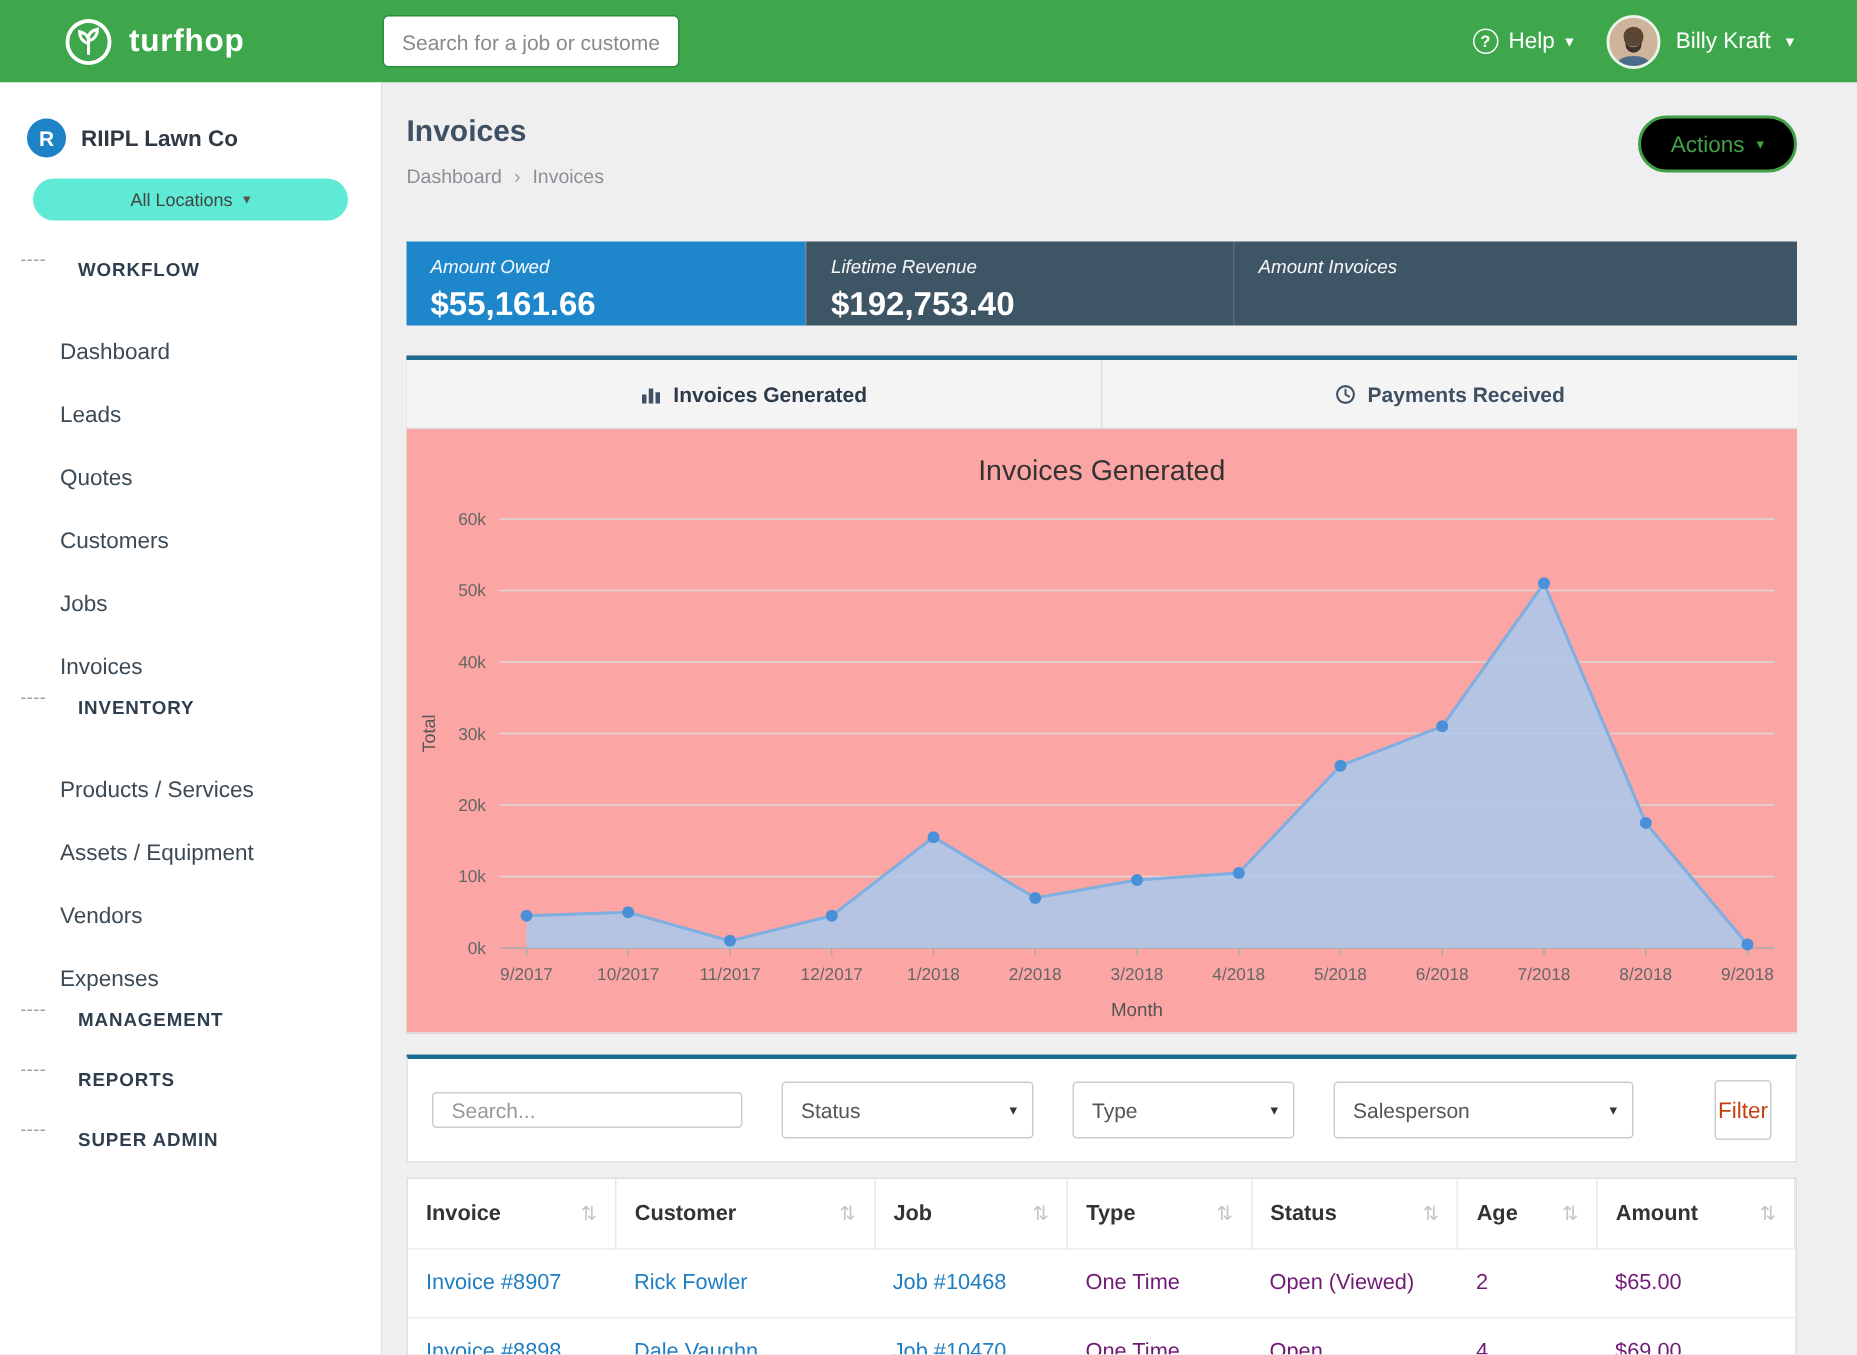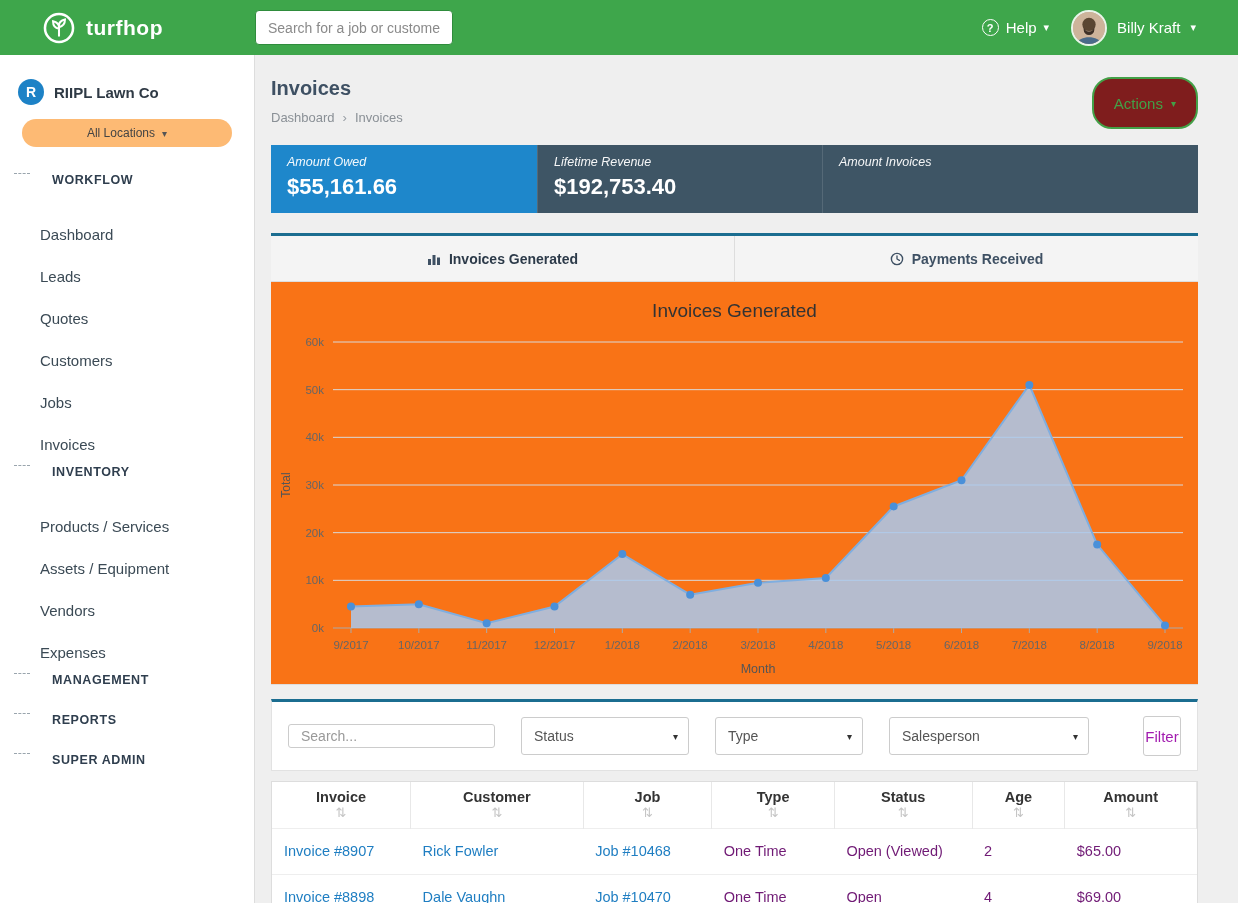--- a/index.html
+++ b/index.html
@@ -24,76 +24,76 @@
   .avatar { width:36px; height:36px; border-radius:50%; overflow:hidden; border:2px solid #e9f5ea; background:#c9b29a; }
   .user-name { color:#fff; font-size:15px; }
 
   
   .body-row { display:flex; flex:1; min-height:0; }
   .sidebar { width:255px; background:#fff; border-right:1px solid #ddd; flex:0 0 255px; padding-top:16px; }
   .company-row { display:flex; align-items:center; gap:10px; padding:8px 18px 14px 18px; }
   .company-badge { width:26px; height:26px; border-radius:50%; background:#1d82c6; color:#fff;
     font-size:14px; font-weight:bold; display:flex; align-items:center; justify-content:center; }
   .company-name { font-size:15px; font-weight:bold; color:#2f3a45; }
-  .location-pill { margin:0 22px 12px 22px; height:28px; background:#fdba74; border-radius:16px;
+  .location-pill { margin:0 22px 12px 22px; height:28px; background:#5eead4; border-radius:16px;
     display:flex; align-items:center; justify-content:center; gap:7px; font-size:12px; color:#444; cursor:pointer; }
   .location-pill .caret { color:#555; font-size:10px; }
   .nav { padding-top:14px; }
   .nav-section { height:40px; display:flex; align-items:flex-start; gap:22px; padding-left:14px; }
   .dash-icon { width:16px; border-top:1px dashed #9aa5ad; display:inline-block; }
   .nav-section-label { font-size:12.5px; font-weight:bold; letter-spacing:0.6px; color:#2f3e4e; }
   .nav-item { height:42px; display:flex; align-items:center; padding-left:40px; font-size:15px;
     color:#3b4a55; cursor:pointer; }
 
   
   .main { flex:1; background:#efefef; padding:22px 40px 0 16px; overflow:hidden; }
   .main-header { display:flex; align-items:flex-start; }
   .page-title { font-size:20px; font-weight:bold; color:#3e5063; }
   .breadcrumb { margin-top:10px; font-size:13px; color:#8a9096; display:flex; gap:8px; align-items:center; }
   .breadcrumb .sep { color:#9aa0a6; }
-  .actions-btn { margin-left:auto; background:#7f1d1d; border:2px solid #43a047; color:#43a047;
-    border-radius:20px; height:52px; padding:0 20px; font-size:15px; display:flex; align-items:center;
+  .actions-btn { margin-left:auto; background:#000000; border:2px solid #43a047; color:#43a047;
+    border-radius:20px; height:38px; padding:0 20px; font-size:15px; display:flex; align-items:center;
     gap:8px; cursor:pointer; font-family:inherit; }
   .actions-btn .caret { color:#43a047; font-size:10px; }
 
   .stats-row { display:flex; margin-top:16px; }
-  .stat-card { height:68px; padding:10px 16px; color:#fff; }
+  .stat-card { height:56px; padding:10px 16px; color:#fff;margin-top:20px; }
   .stat-card:nth-child(1) { flex:0 0 266px; }
   .stat-card:nth-child(2) { flex:0 0 285px; border-left:1px solid rgba(255,255,255,0.12); }
   .stat-card:nth-child(3) { flex:1; border-left:1px solid rgba(255,255,255,0.12); }
   .stat-label { font-size:12.5px; font-style:italic; opacity:0.95; }
   .stat-value { font-size:22px; font-weight:bold; margin-top:5px; }
 
-  .chart-panel { margin-top:20px; background:#f97316; border-top:3px solid #1b6d90; border-bottom:1px solid #ddd; }
+  .chart-panel { margin-top:20px; background:#fca5a5; border-top:3px solid #1b6d90; border-bottom:1px solid #ddd; }
   .tab-row { display:flex; background:#f4f4f4; border-bottom:1px solid #ddd; height:46px; }
   .tab { flex:1; display:flex; align-items:center; justify-content:center; gap:8px; font-size:14px;
     font-weight:bold; color:#3e5063; cursor:pointer; }
   .tab + .tab { border-left:1px solid #ddd; }
   .tab.active { color:#2c3a49; }
   .tab-icon { width:14px; height:14px; display:inline-block; }
   .chart-body { padding:18px 0 4px 0; }
   .chart-title { text-align:center; font-size:19px; color:#333; margin-bottom:6px; }
   .chart-svg-wrap { display:flex; justify-content:center; }
 
   .filter-bar { margin-top:14px; background:#fff; border-top:3px solid #1b6d90; border:1px solid #e2e2e2;
     border-top:3px solid #1b6d90; padding:14px 16px; display:flex; align-items:center; gap:26px; }
   .filter-search { width:235px; height:24px; border:1px solid #ccc; border-radius:3px; padding:0 12px;
     font-size:14px; color:#333; outline:none; font-family:inherit; }
   .filter-search::placeholder { color:#999; }
   .fselect { height:38px; border:1px solid #ccc; border-radius:3px; background:#fff; display:flex;
     align-items:center; justify-content:space-between; padding:0 10px 0 12px; font-size:14px; color:#555; cursor:pointer; }
   .fselect-caret { font-size:10px; color:#333; }
   .filter-btn { margin-left:28px; height:40px; width:74px; background:#fff; border:1px solid #ccc;
-    border-radius:3px; font-size:15px; color:#a21caf; cursor:pointer; font-family:inherit; }
+    border-radius:3px; font-size:15px; color:#c2410c; cursor:pointer; font-family:inherit; }
 
   .table-wrap { margin-top:10px; background:#fff; border:1px solid #ddd; }
   table { width:100%; border-collapse:collapse; }
   th { height:46px; text-align:left; font-size:14.5px; color:#333; padding:0 12px;
     border-right:1px solid #e8e8e8; font-weight:bold; cursor:pointer; }
-  th .th-inner { display:flex; align-items:center; justify-content:space-between;flex-direction:column; }
+  th .th-inner { display:flex; align-items:center; justify-content:space-between; }
   .sort-icon { color:#c5c5c5; font-size:13px; font-weight:normal; }
   td { height:46px; font-size:14.5px; color:#701a75; padding:0 12px; border-top:1px solid #eee; }
   td.link { color:#1f7ec2; cursor:pointer; }
 </style>
 </head>
 <body>
 
 <div class="app">
 
   <div class="topbar">

